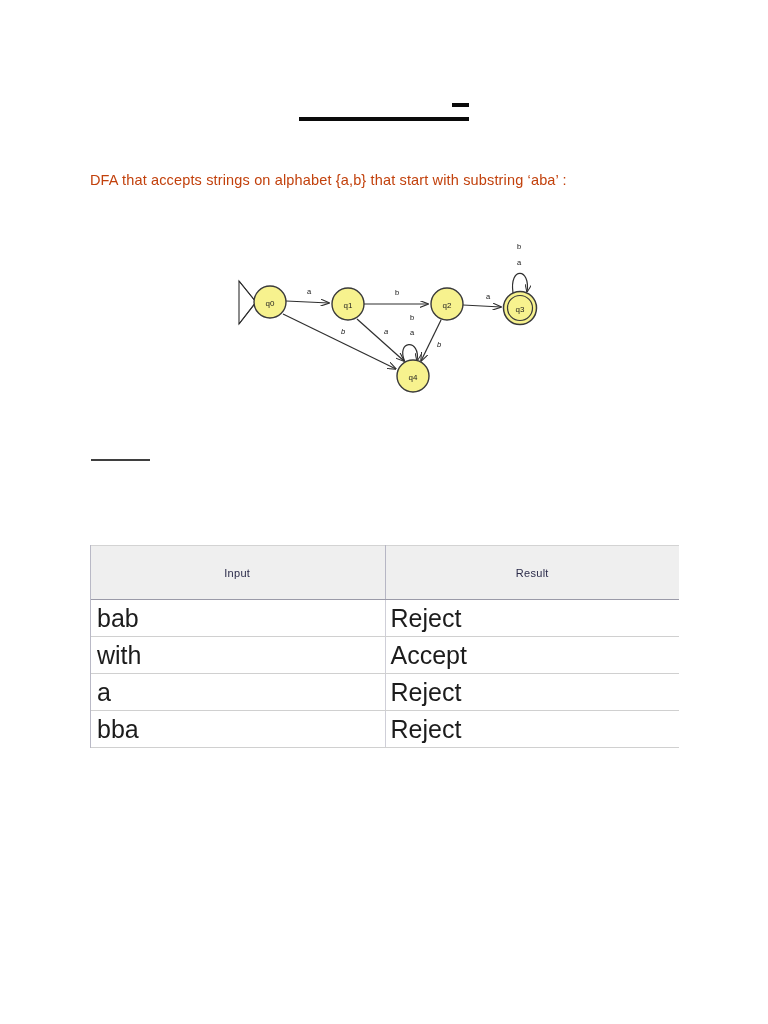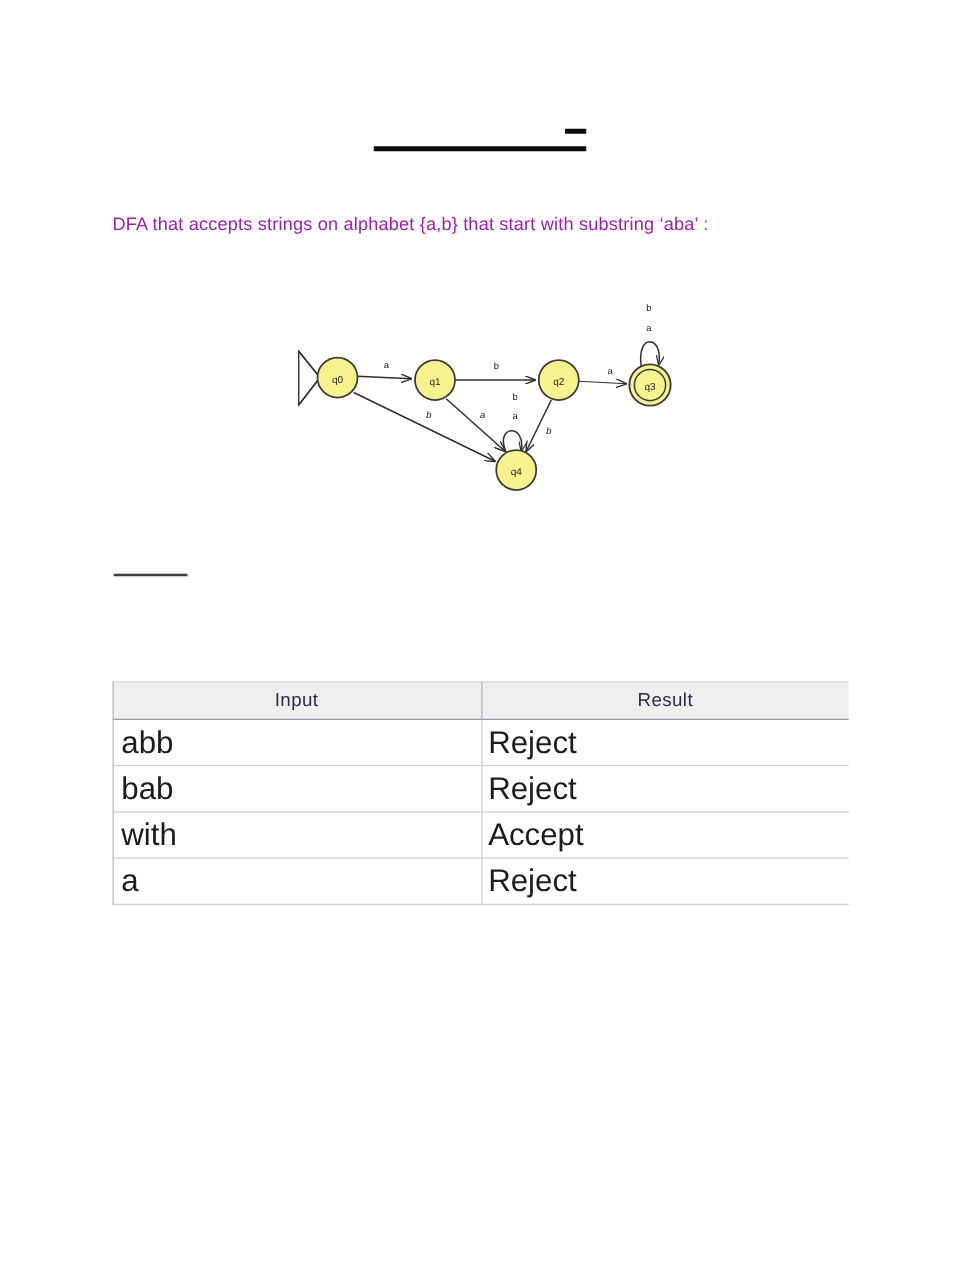--- a/index.html
+++ b/index.html
@@ -43,21 +43,21 @@
 
   
   #caption {
     position: absolute;
     left: 90px;
     top: 170px;
     font-size: 14.5px;
     line-height: 20px;
     letter-spacing: 0.15px;
     white-space: nowrap;
-    color: #a21caf;
+    color: #c2410c;
   }
 
   
   #automaton-figure {
     position: absolute;
     left: 225px;
     top: 228px;
     width: 330px;
     height: 180px;
   }
@@ -85,26 +85,26 @@
   table#results-table {
     border-collapse: collapse;
     width: 589px;
     table-layout: fixed;
   }
   table#results-table col.c-input  { width: 295px; }
   table#results-table col.c-result { width: 294px; }
 
   table#results-table thead th {
     background: #efefef;
-    font-size: 15px;
+    font-size: 11px;
     font-weight: normal;
     color: #2b2b4a;
     text-align: center;
     height: 21px;
-    padding: 4px;
+    padding: 16px;
     border-right: 1px solid #b6b6c4;
     border-bottom: 1px solid #9a9aa8;
     border-top: 1px solid #d3d3d3;
     letter-spacing: 0.3px;
   }
   table#results-table thead th:last-child { border-right: none; }
 
   table#results-table tbody td {
     height: 36px;
     font-size: 25px;
@@ -230,30 +230,30 @@
       <col class="c-result">
     </colgroup>
     <thead>
       <tr>
         <th>Input</th>
         <th>Result</th>
       </tr>
     </thead>
     <tbody>
       <tr>
-        <td>abb</td>
-        <td>Reject</td>
-      </tr>
-      <tr>
         <td>bab</td>
         <td>Reject</td>
       </tr>
       <tr>
         <td>with</td>
         <td>Accept</td>
       </tr>
       <tr>
         <td>a</td>
+        <td>Reject</td>
+      </tr>
+      <tr>
+        <td>bba</td>
         <td>Reject</td>
       </tr>
     </tbody>
   </table>
 </div>
 
 </body></html>

